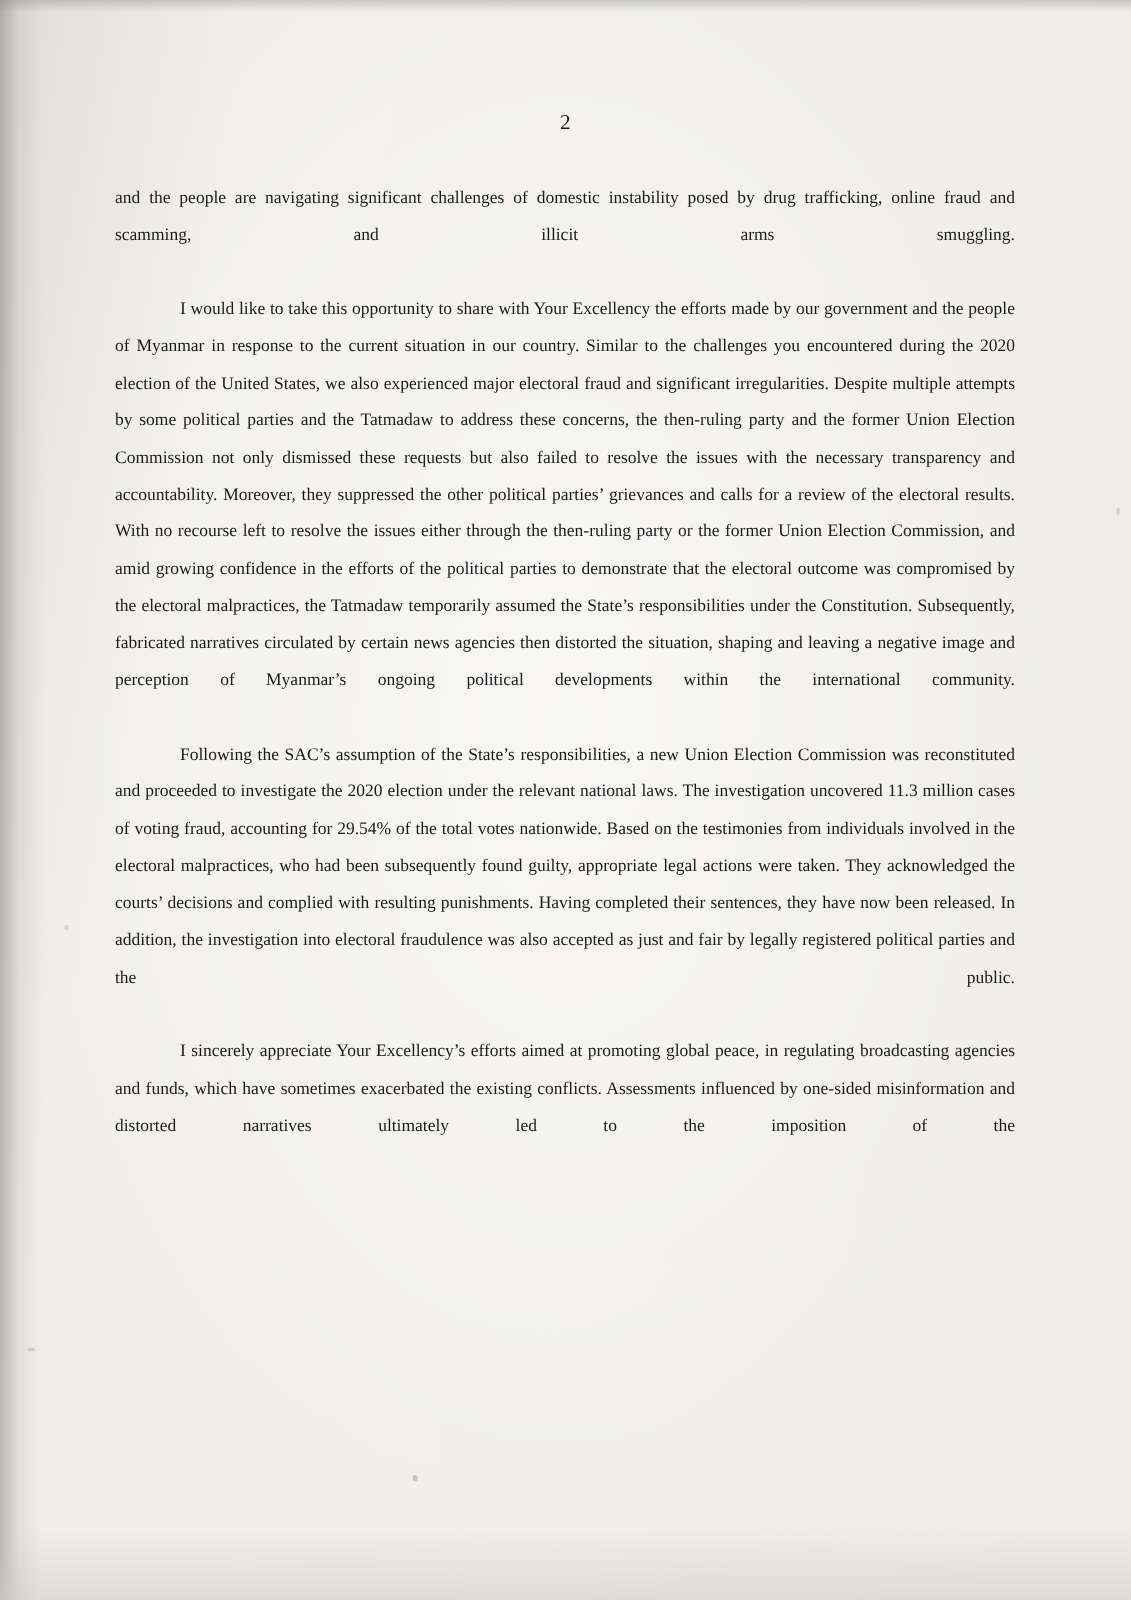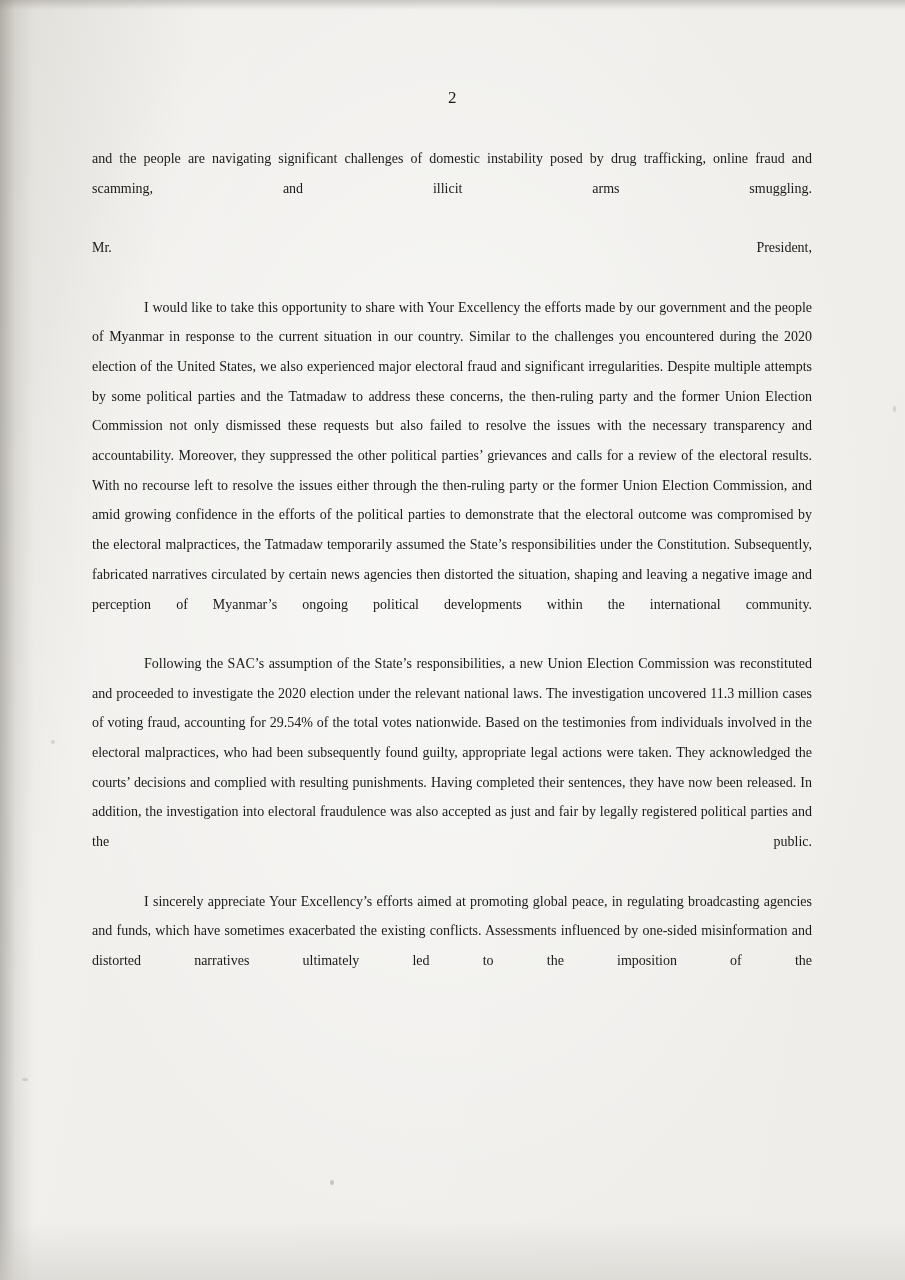--- a/index.html
+++ b/index.html
@@ -102,19 +102,18 @@
 
   <div class="speck" style="left:330px; top:1180px; width:4px; height:5px;"></div>
   <div class="speck" style="left:22px; top:1078px; width:6px; height:3px; opacity:.35;"></div>
   <div class="speck" style="left:893px; top:406px; width:3px; height:6px; opacity:.35;"></div>
   <div class="speck" style="left:51px; top:740px; width:4px; height:4px; opacity:.3;"></div>
 
   <div class="page-number">2</div>
 
   <div class="body-text">
     <p class="noindent">and the people are navigating significant challenges of domestic instability posed by drug trafficking, online fraud and scamming, and illicit arms smuggling.</p>
-    <p class="noindent">Mr. President,</p>
     <p class="indent">I would like to take this opportunity to share with Your Excellency the efforts made by our government and the people of Myanmar in response to the current situation in our country. Similar to the challenges you encountered during the 2020 election of the United States, we also experienced major electoral fraud and significant irregularities. Despite multiple attempts by some political parties and the Tatmadaw to address these concerns, the then-ruling party and the former Union Election Commission not only dismissed these requests but also failed to resolve the issues with the necessary transparency and accountability. Moreover, they suppressed the other political parties’ grievances and calls for a review of the electoral results. With no recourse left to resolve the issues either through the then-ruling party or the former Union Election Commission, and amid growing confidence in the efforts of the political parties to demonstrate that the electoral outcome was compromised by the electoral malpractices, the Tatmadaw temporarily assumed the State’s responsibilities under the Constitution. Subsequently, fabricated narratives circulated by certain news agencies then distorted the situation, shaping and leaving a negative image and perception of Myanmar’s ongoing political developments within the international community.</p>
     <p class="indent">Following the SAC’s assumption of the State’s responsibilities, a new Union Election Commission was reconstituted and proceeded to investigate the 2020 election under the relevant national laws. The investigation uncovered 11.3 million cases of voting fraud, accounting for 29.54% of the total votes nationwide. Based on the testimonies from individuals involved in the electoral malpractices, who had been subsequently found guilty, appropriate legal actions were taken. They acknowledged the courts’ decisions and complied with resulting punishments. Having completed their sentences, they have now been released. In addition, the investigation into electoral fraudulence was also accepted as just and fair by legally registered political parties and the public.</p>
     <p class="indent">I sincerely appreciate Your Excellency’s efforts aimed at promoting global peace, in regulating broadcasting agencies and funds, which have sometimes exacerbated the existing conflicts. Assessments influenced by one-sided misinformation and distorted narratives ultimately led to the imposition of the</p>
   </div>
 
 </div>
 
 </body></html>

